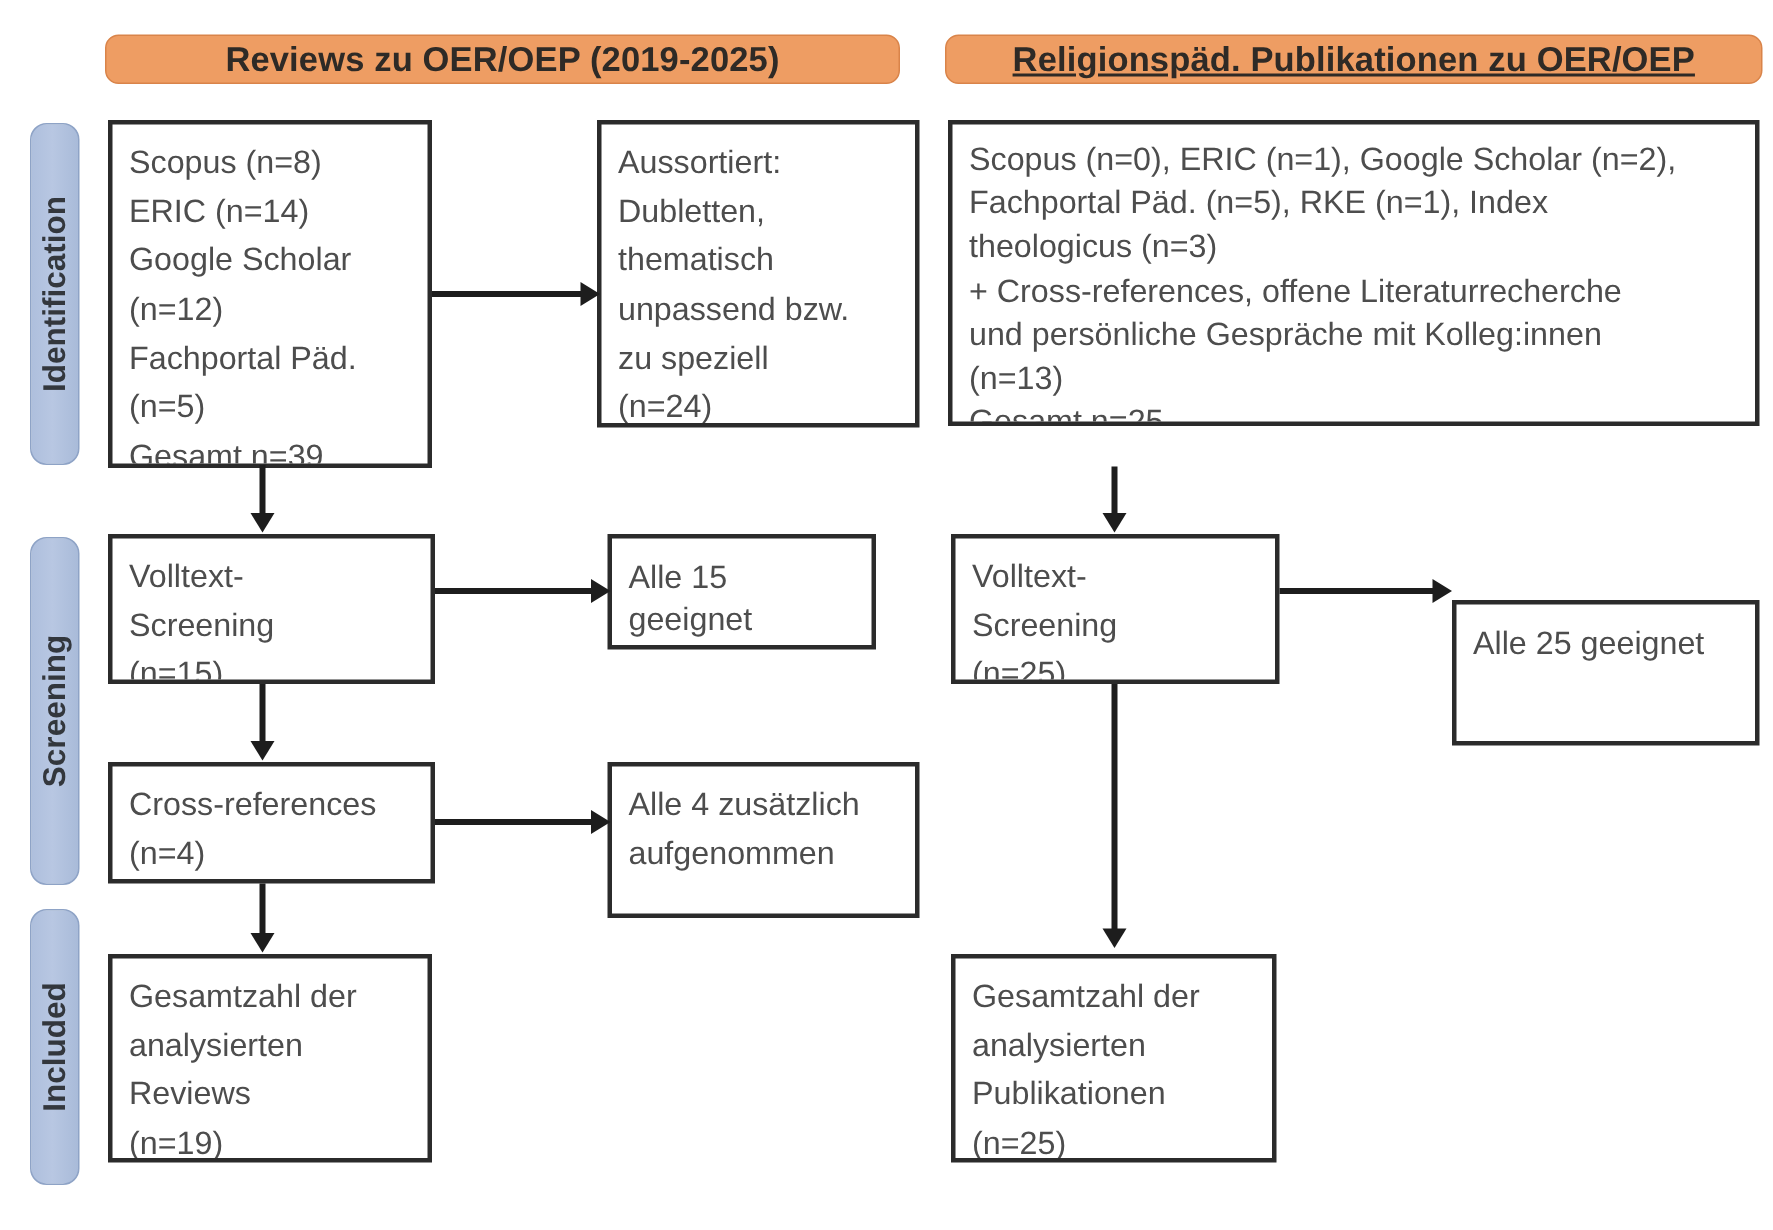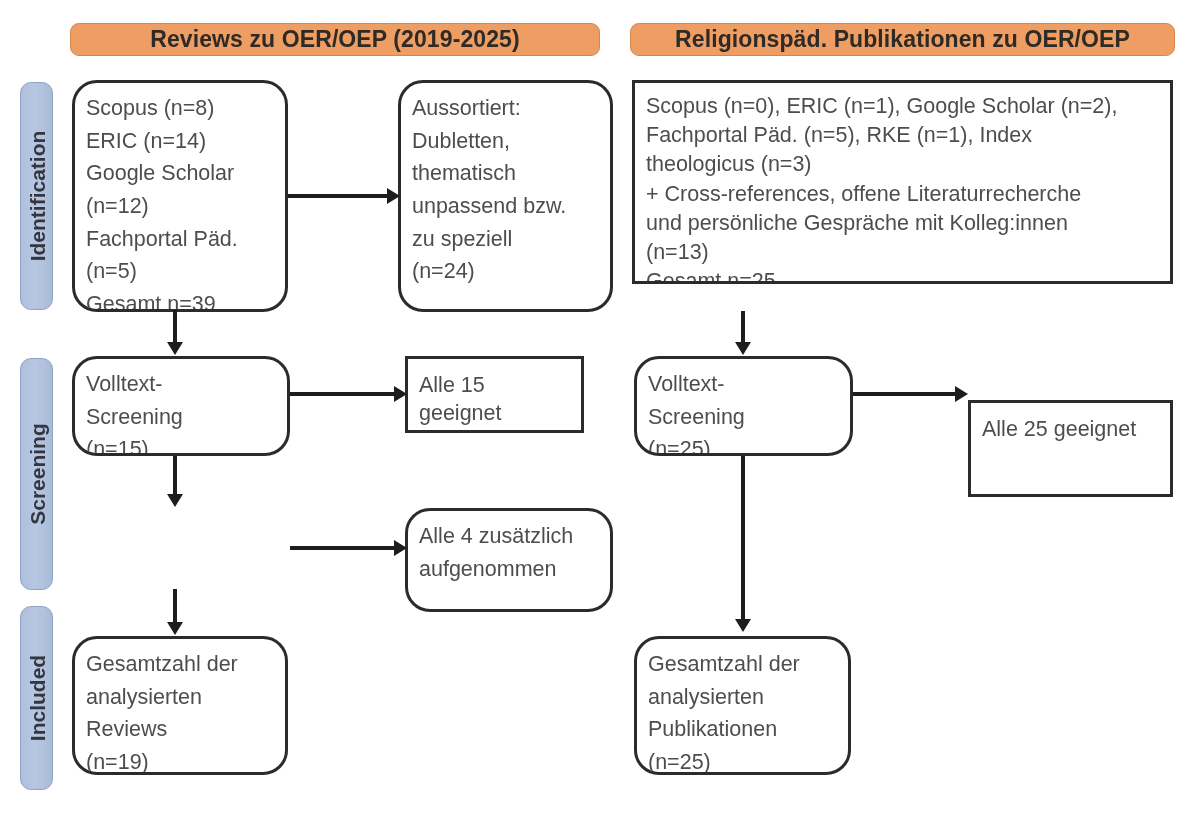--- a/index.html
+++ b/index.html
@@ -65,21 +65,20 @@
     box-sizing: border-box;
     padding: 9px 10px 6px 11px;
     font-size: 21.5px;
     line-height: 1.32;
     color: #4d4d4d;
     white-space: pre-line;
     overflow: hidden;
   }
   .node.big-leading {
     line-height: 1.52;
-    border-radius: 25px;
   }
 
   
   .v-line, .h-line {
     position: absolute;
     background: #1d1d1d;
   }
   .v-line { width: 4px; }
   .h-line { height: 4px; }
 
@@ -100,21 +99,21 @@
     border-left: 13px solid #1d1d1d;
   }
 </style>
 </head>
 <body>
 
 <div id="canvas">
 
   <div class="col-header" style="left:70px; top:23px; width:530px; height:33px;text-align:center;">Reviews zu OER/OEP (2019-2025)</div>
 
-  <div class="col-header" style="left:630px; top:23px; width:545px; height:33px;">Religionspäd. Publikationen zu OER/OEP</div>
+  <div class="col-header" style="left:630px; top:23px; width:545px; height:33px;text-decoration:underline;">Religionspäd. Publikationen zu OER/OEP</div>
 
   <div class="phase-tab" style="left:20px; top:82px; width:33px; height:228px;">
     <span class="phase-label">Identification</span>
   </div>
 
   <div class="phase-tab" style="left:20px; top:358px; width:33px; height:232px;">
     <span class="phase-label">Screening</span>
   </div>
 
   <div class="phase-tab" style="left:20px; top:606px; width:33px; height:184px;">
@@ -122,33 +121,35 @@
   </div>
 
   <div class="node big-leading" style="left:72px; top:80px; width:216px; height:232px;">Scopus (n=8)
 ERIC (n=14)
 Google Scholar
 (n=12)
 Fachportal Päd.
 (n=5)
 Gesamt n=39</div>
 
-  <div class="node big-leading" style="left:398px; top:80px; width:215px; height:232px;">Aussortiert:
+  <div class="node big-leading" style="left:398px; top:80px; width:215px; height:205px;">Aussortiert:
 Dubletten,
 thematisch
 unpassend bzw.
 zu speziell
 (n=24)</div>
 
   <div class="node big-leading" style="left:72px; top:356px; width:218px; height:100px;">Volltext-
 Screening
 (n=15)</div>
 
   <div class="node" style="left:405px; top:356px; width:179px; height:77px; padding-top:12px;">Alle 15 geeignet</div>
 
+  <div class="node big-leading" style="left:72px; top:508px; width:218px; height:81px;">Cross-references
+(n=4)</div>
 
   <div class="node big-leading" style="left:405px; top:508px; width:208px; height:104px;">Alle 4 zusätzlich
 aufgenommen</div>
 
   <div class="node big-leading" style="left:72px; top:636px; width:216px; height:139px;">Gesamtzahl der
 analysierten
 Reviews
 (n=19)</div>
 
   <div class="node" style="left:632px; top:80px; width:541px; height:204px; line-height:1.36;">Scopus (n=0), ERIC (n=1), Google Scholar (n=2),

